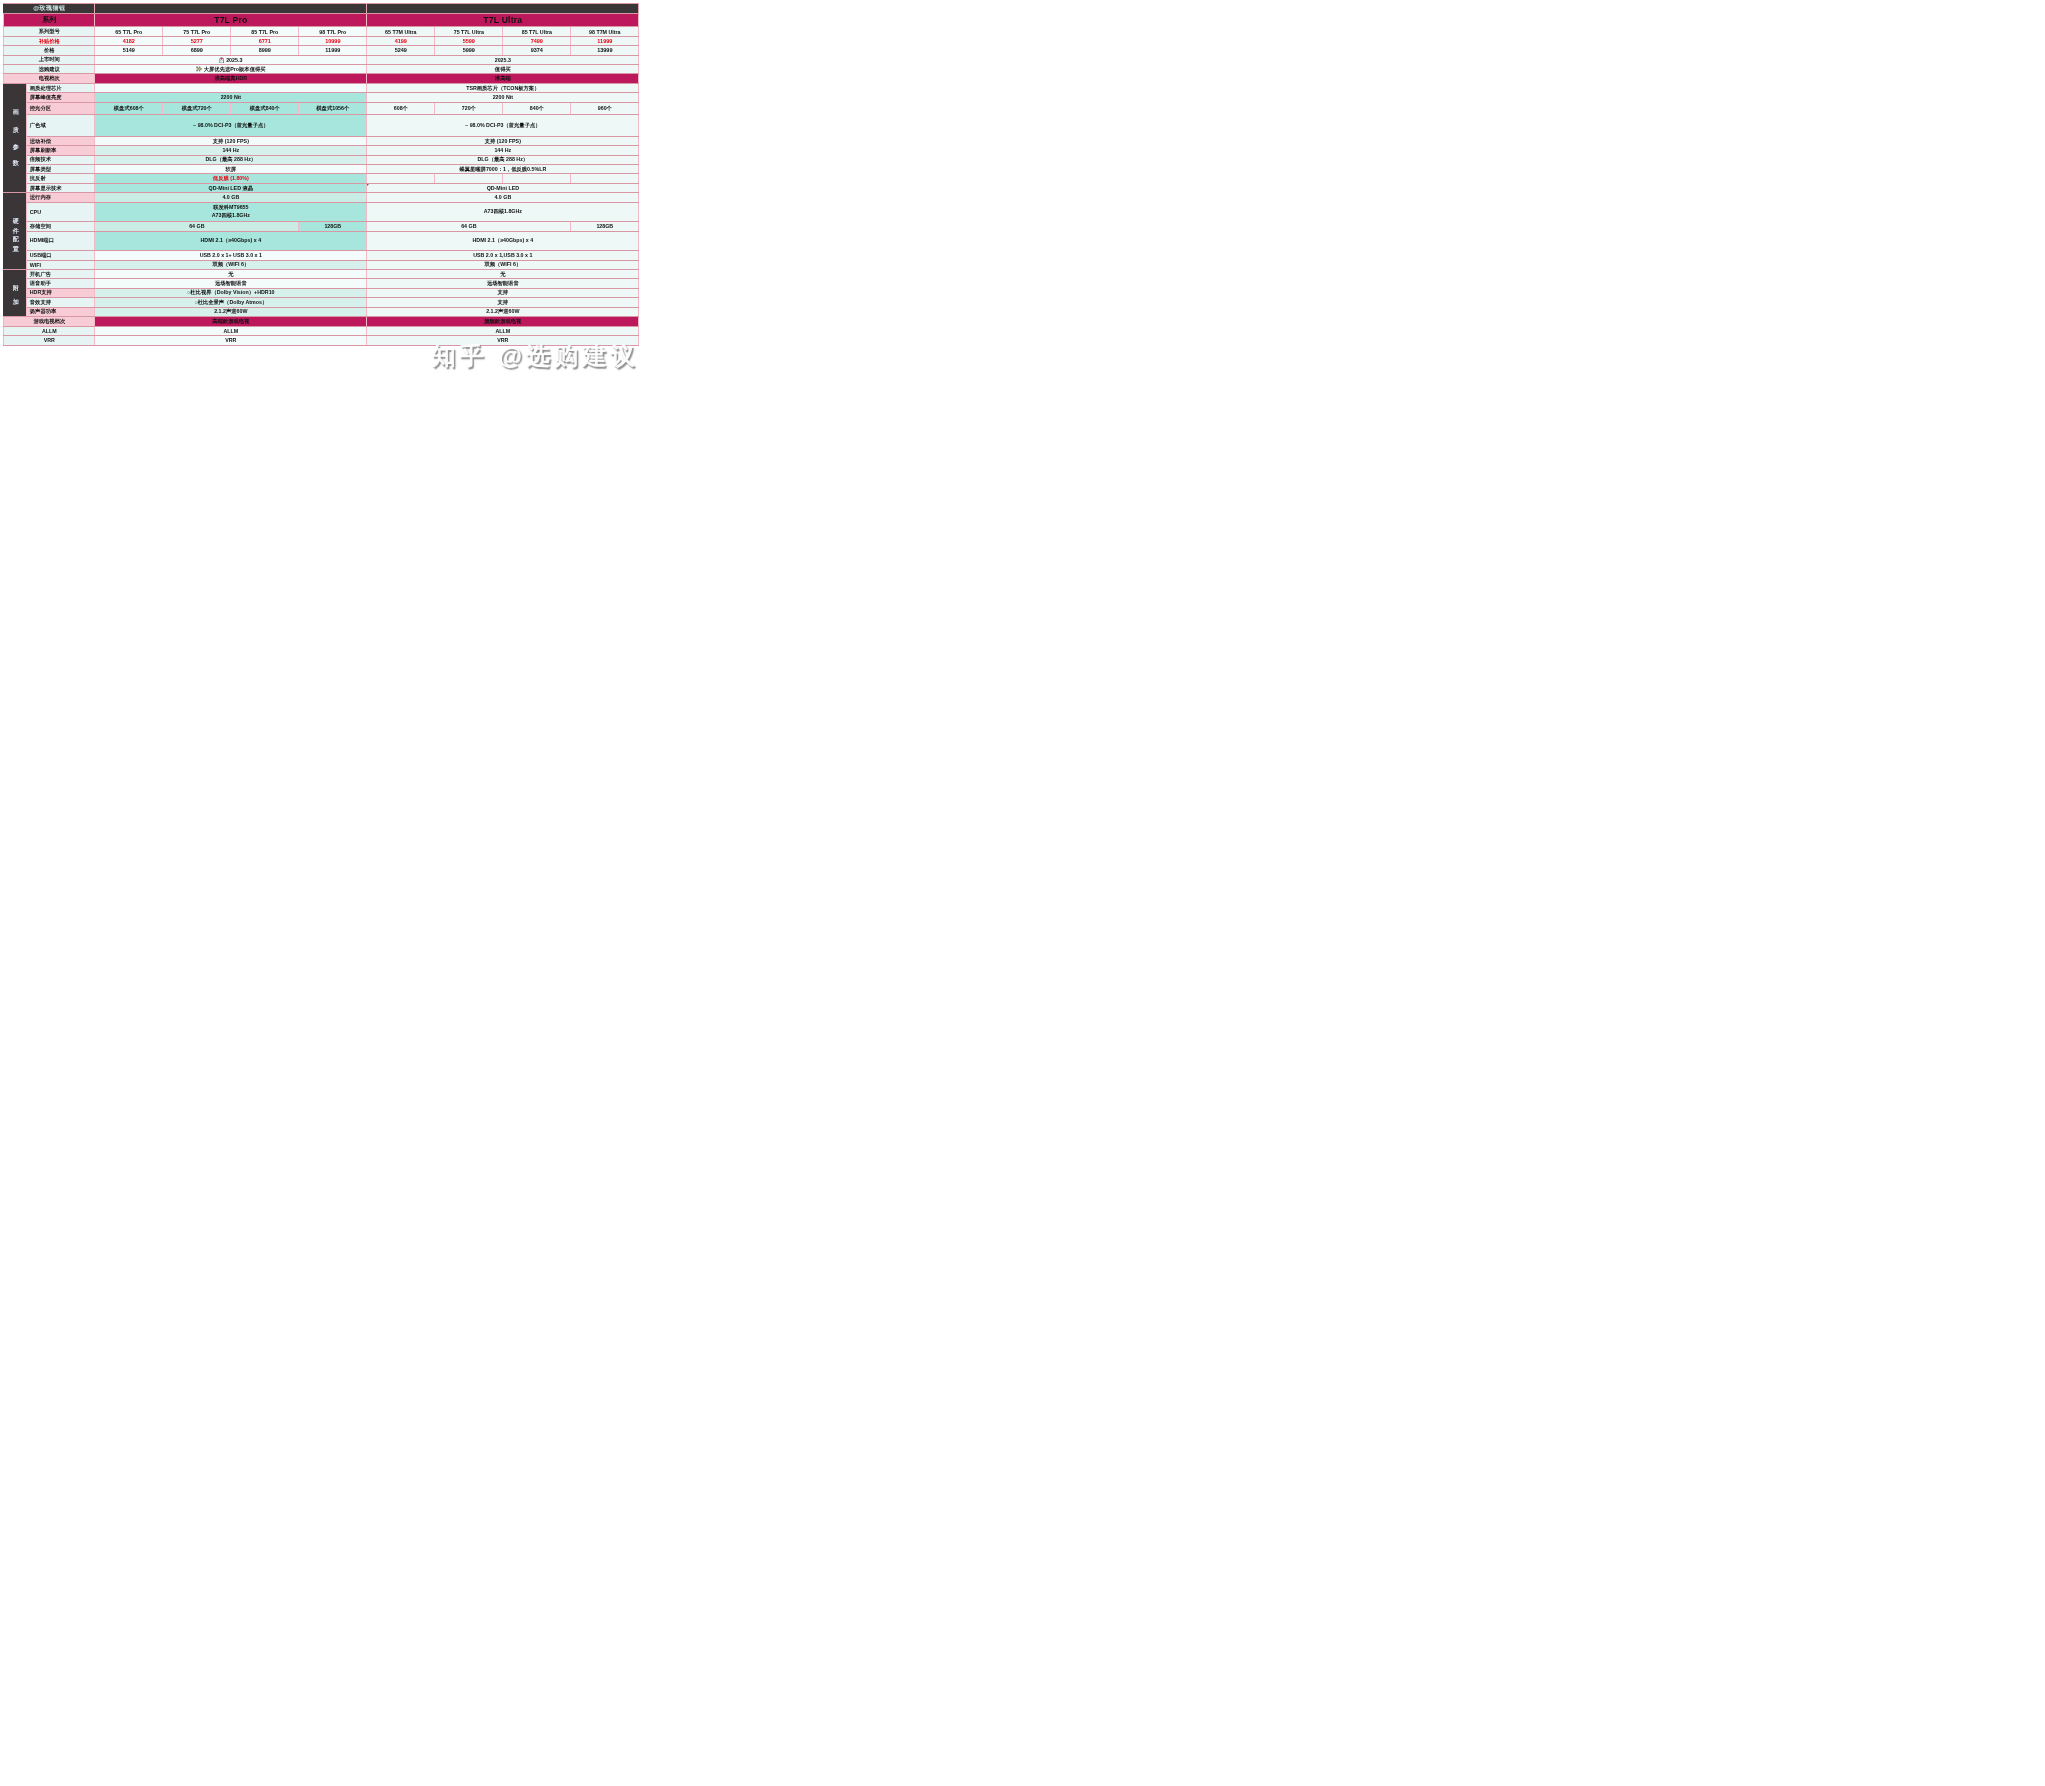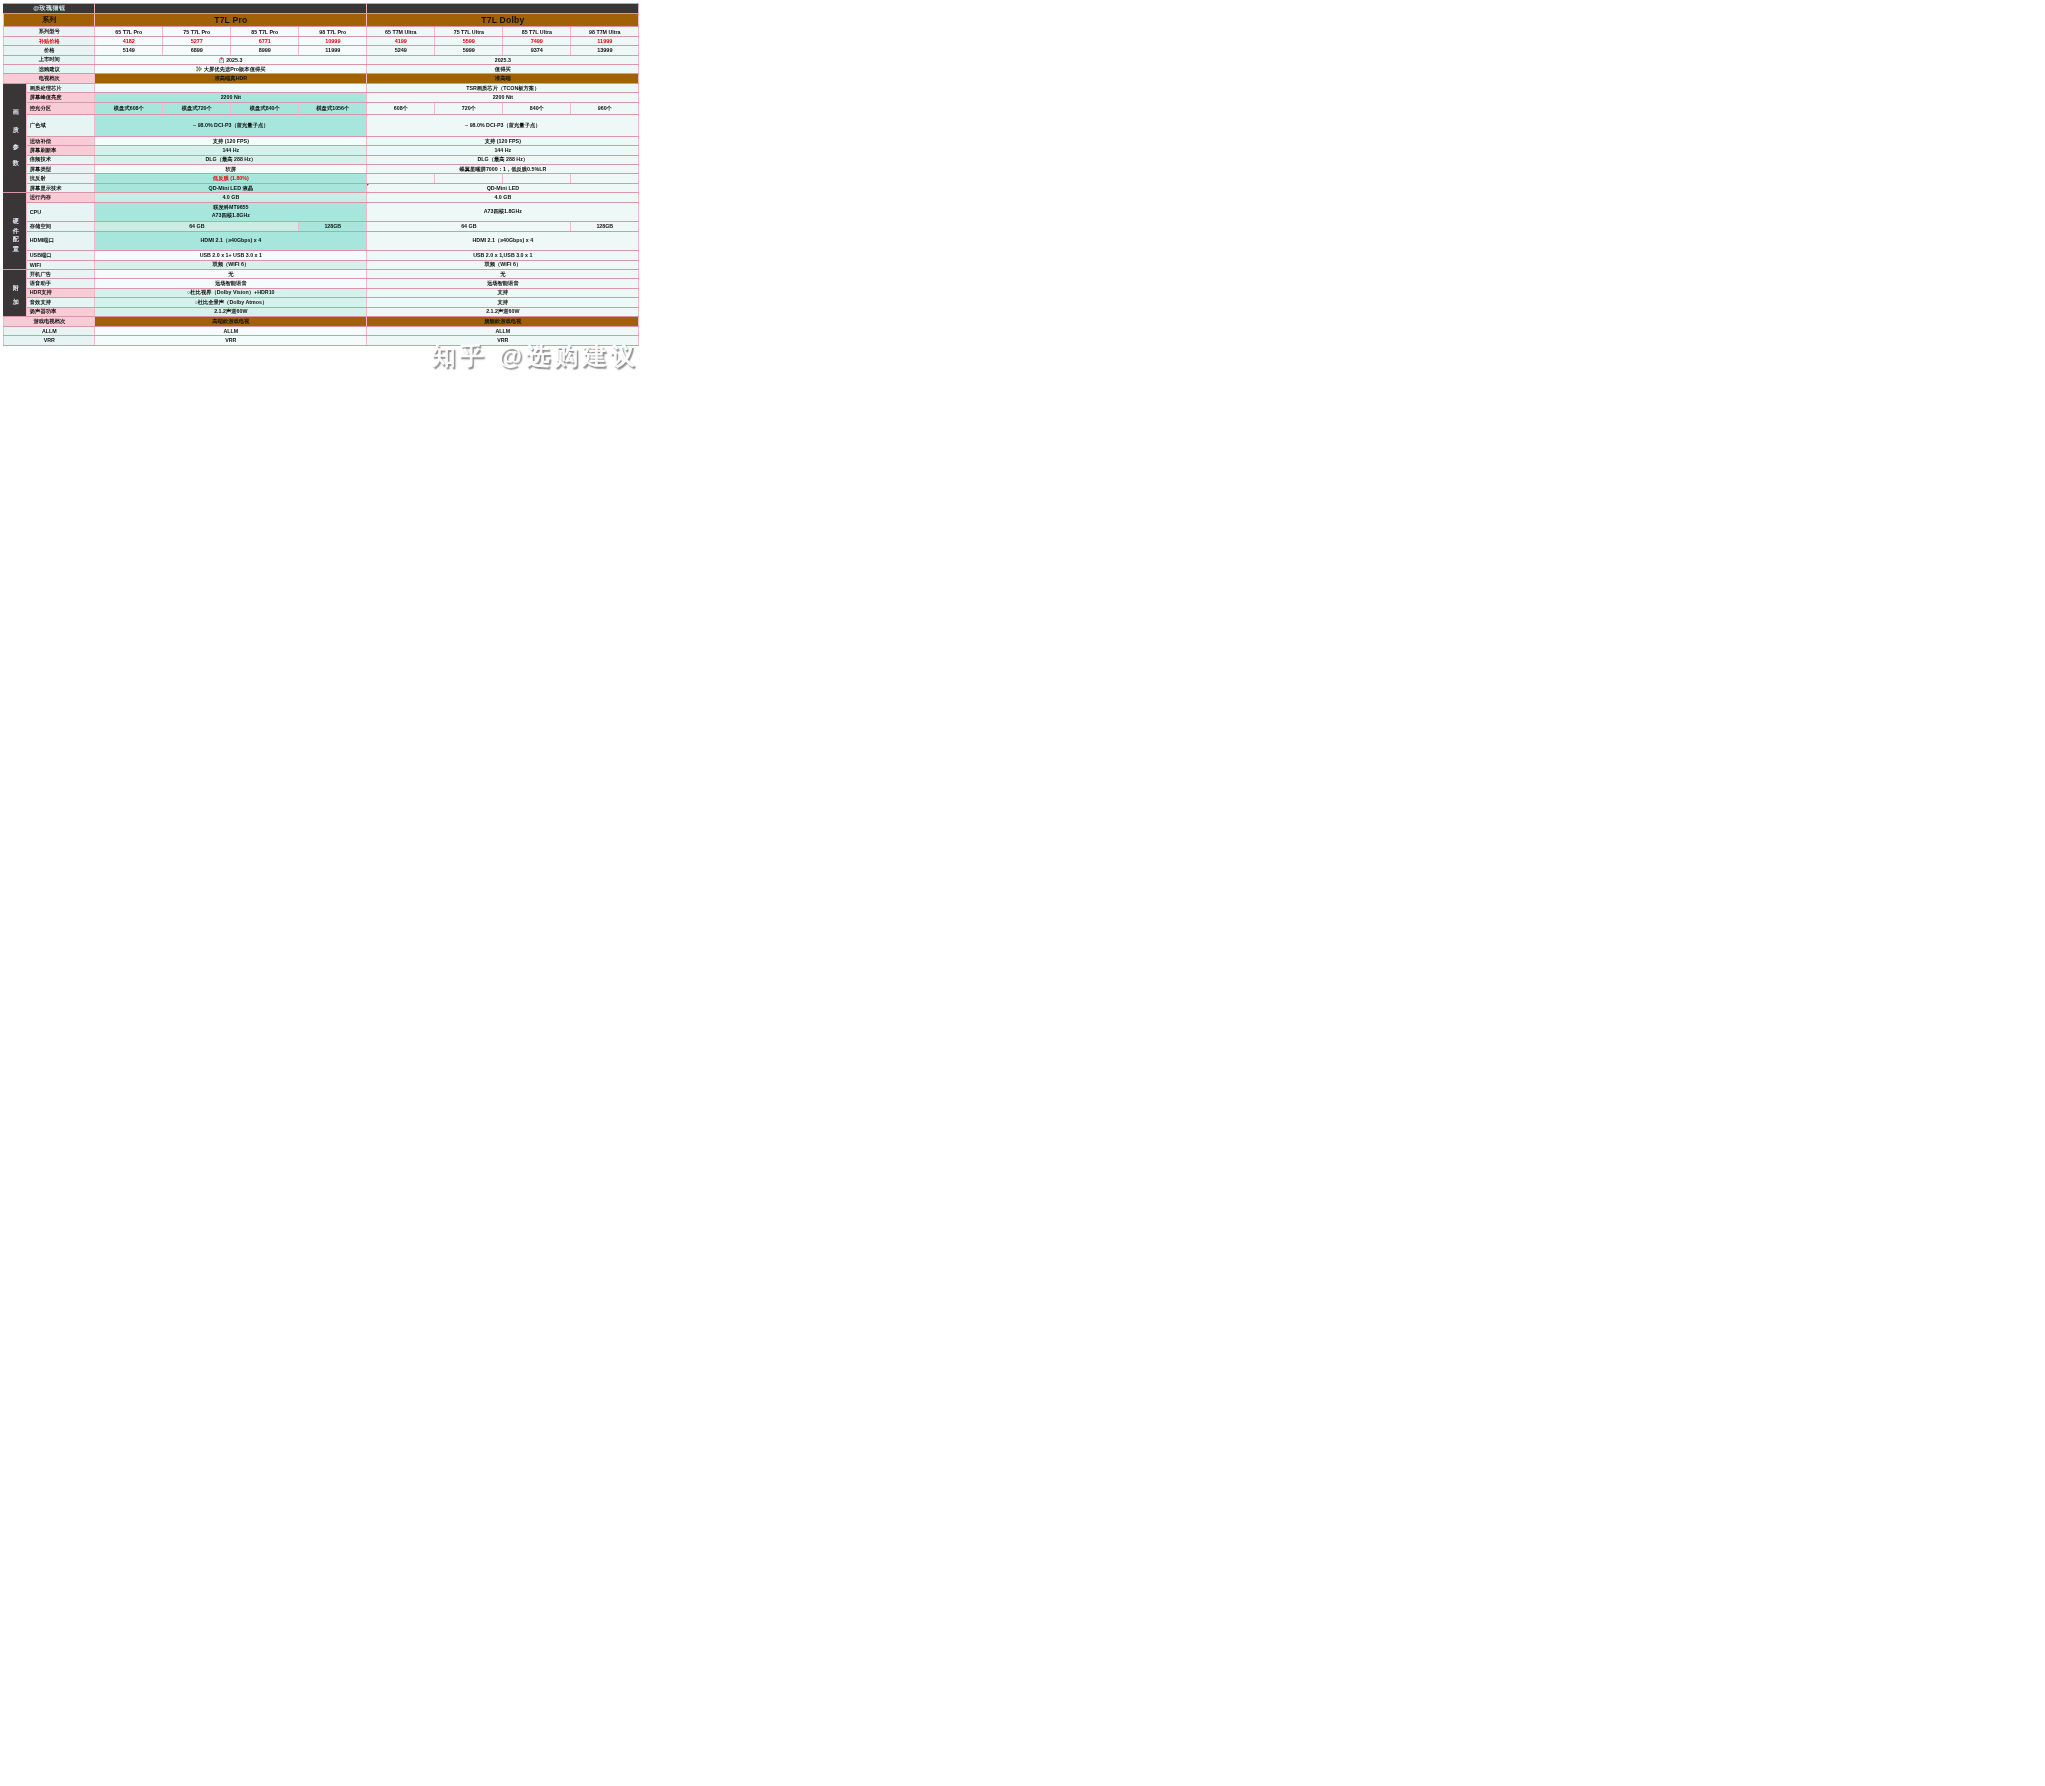--- a/index.html
+++ b/index.html
@@ -15,21 +15,21 @@
   td{
     border-left:0.4px solid #f2bac6;border-right:0.4px solid #f2bac6;
     border-top:0.8px solid #d996a4;border-bottom:0.8px solid #d996a4;
     text-align:center;vertical-align:middle;
     font-size:5.3px;font-weight:700;color:#111;
     padding:0 1.2px;overflow:hidden;white-space:nowrap;
   }
   
   .black{background:#3a3637;border-left-color:#3a3637;border-right-color:#e8a7b4;}
   .author{color:#cfe9e6;font-size:6.1px;letter-spacing:0.4px;}
-  .pinkrow{background:#a16207;}
+  .pinkrow{background:#be185d;}
   .pinklabel{background:#f8ccd7;}
   .palelabel{background:#e6f5f3;}
   .pale{background:#edf8f7;}
   .white{background:#f3fcfb;}
   .lt{background:#d6f0ec;}
   .mt{background:#c9ece5;}
   .mint{background:#a6e6dc;}
   .redtext{color:#e8000f;}
   .lab-left{text-align:left;padding-left:2.5px;}
   .title{font-size:8.6px;letter-spacing:0.2px;}
@@ -83,21 +83,21 @@
 <tbody>
         <tr style="height:10.2px">
   <td colspan="2" class="black author">@玫瑰猫钰</td>
   <td colspan="4" class="black"></td>
   <td colspan="4" class="black"></td>
 </tr>
 
 <tr style="height:13px">
   <td colspan="2" class="pinkrow series-lab">系列</td>
   <td colspan="4" class="pinkrow title">T7L Pro</td>
-  <td colspan="4" class="pinkrow title">T7L Dolby</td>
+  <td colspan="4" class="pinkrow title">T7L Ultra</td>
 </tr>
 
 <tr style="height:9.4px">
   <td colspan="2" class="palelabel">系列型号</td>
   <td class="white">65 T7L Pro</td>
   <td class="white">75 T7L Pro</td>
   <td class="white">85 T7L Pro</td>
   <td class="white">98 T7L Pro</td>
   <td class="pale">65 T7M Ultra</td>
   <td class="pale">75 T7L Ultra</td>

